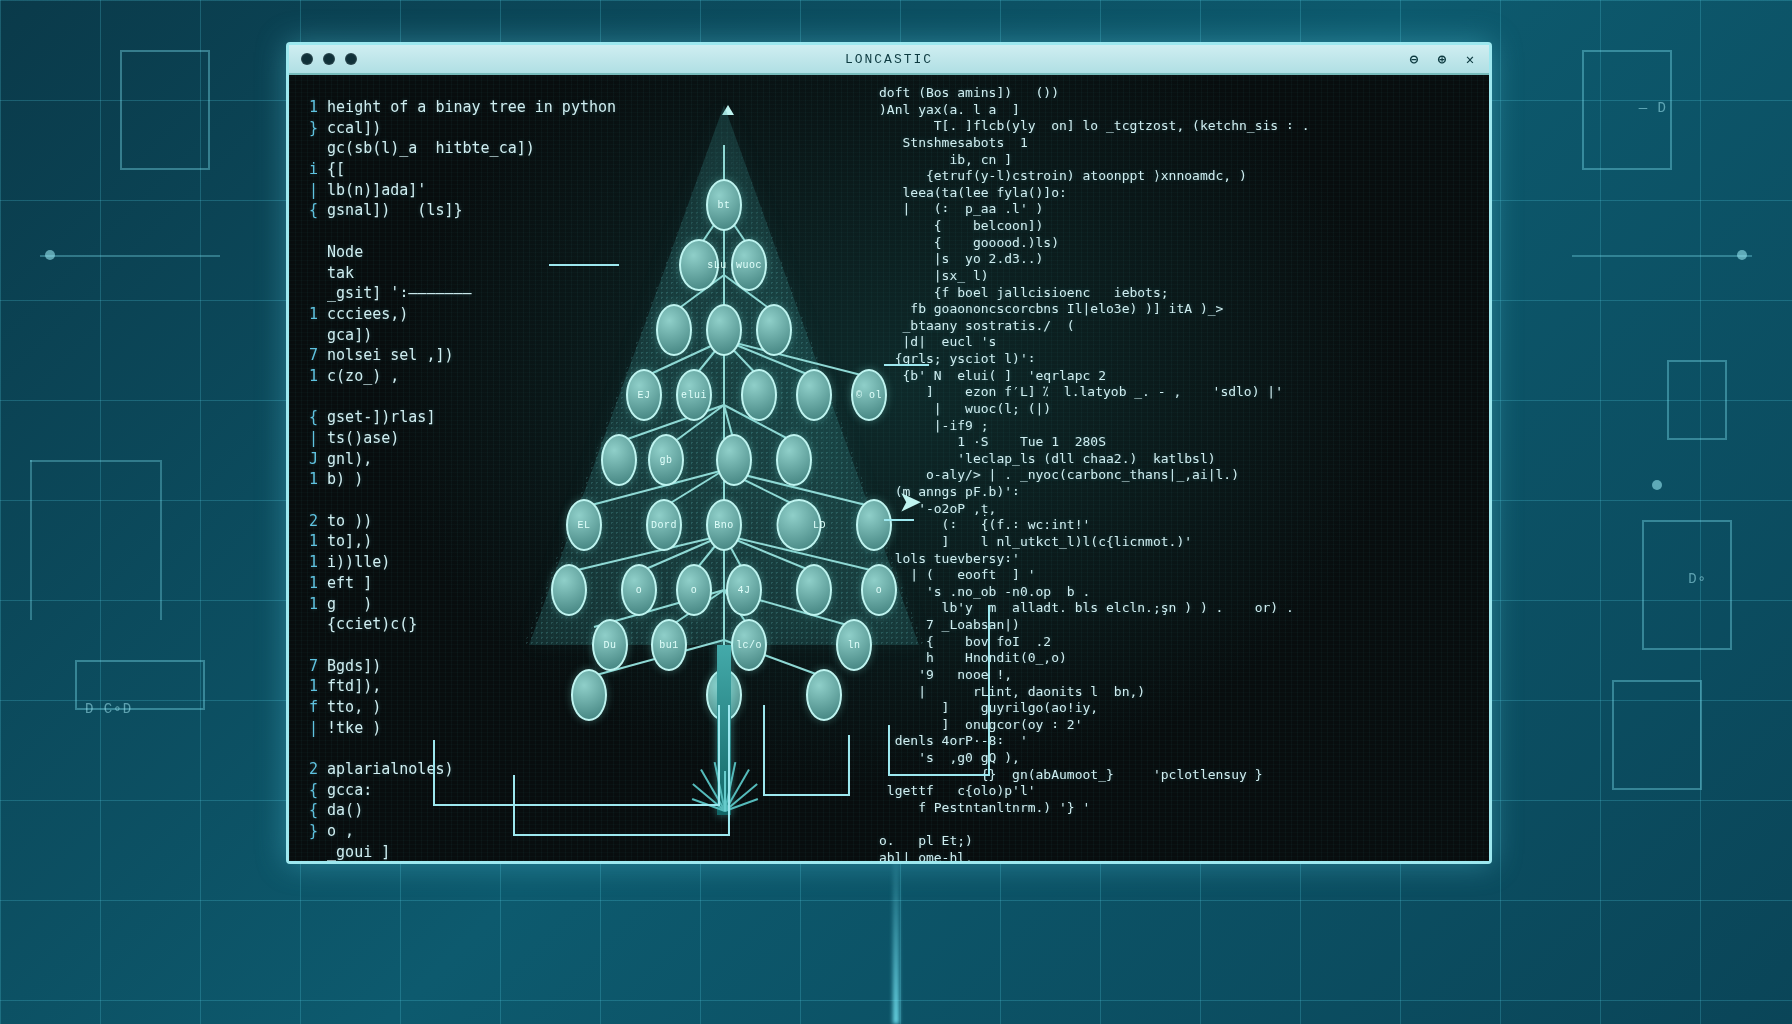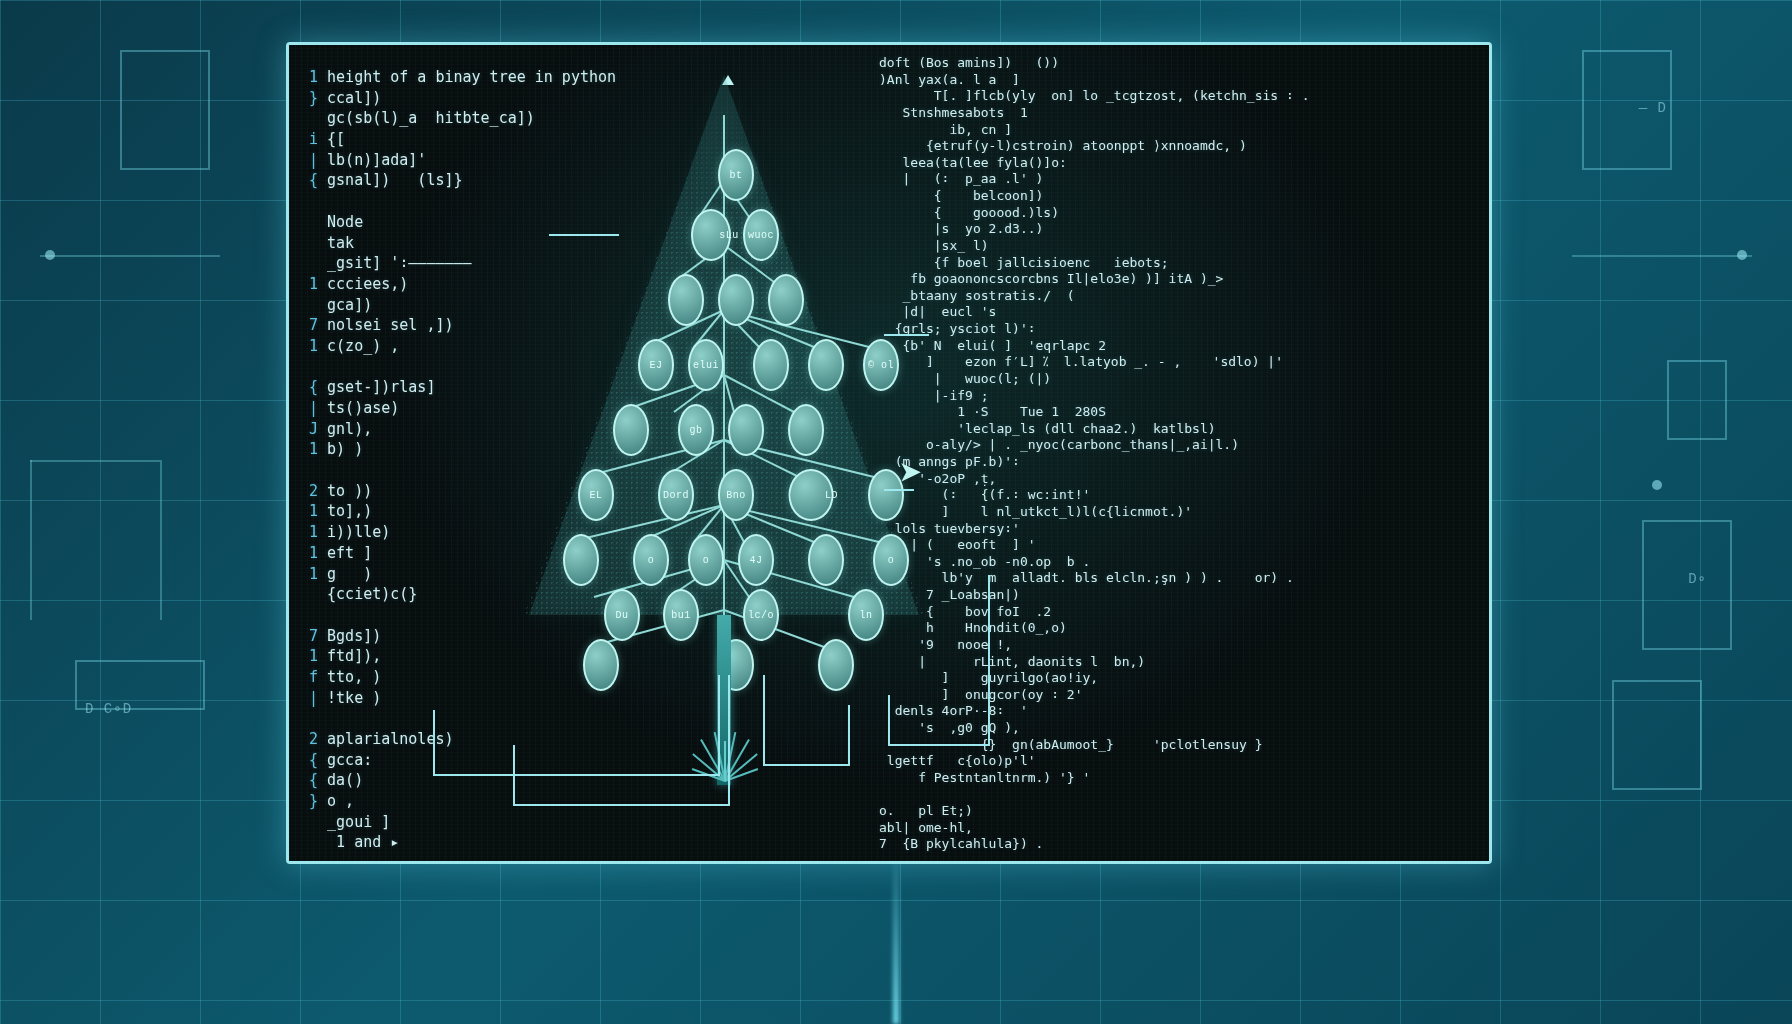--- a/index.html
+++ b/index.html
@@ -149,21 +149,20 @@
   }
   .node {
     position:absolute;
     width: 36px; height: 52px; border-radius: 50%;
     background: radial-gradient(circle at 35% 30%, #8fcfc9, #3d7d7a);
     border: 2px solid #bff4f0;
     display:flex; align-items:center; justify-content:center;
     color:#e0fffb; font-size:10px; letter-spacing:0.5px;
     transform: translate(-50%, -50%);
     box-shadow: 0 0 8px rgba(120,230,220,0.3);
-    margin-left: 12px;
   }
   .trunk {
     position:absolute; bottom:0; left:50%; transform:translateX(-50%);
     width: 14px; height: 170px;
     background: linear-gradient(#4aa, #166);
     box-shadow: 0 0 10px rgba(100,230,230,0.4);
   }
   .roots {
     position:absolute; bottom:-4px; left:50%; transform:translateX(-50%);
     width: 260px; height: 50px;
@@ -203,20 +202,33 @@
 <div class="deco-line dl5"></div>
 <div class="deco-dot dd1"></div>
 <div class="deco-dot dd2"></div>
 <div class="deco-dot dd3"></div>
 <div class="deco-label dlbl1">D  C∘D</div>
 <div class="deco-label dlbl2">— D</div>
 <div class="deco-label dlbl3">D∘</div>
 <div class="vglow"></div>
 
 <div class="window">
+  <div class="titlebar">
+    <div class="traffic">
+      <div class="tdot"></div>
+      <div class="tdot"></div>
+      <div class="tdot"></div>
+    </div>
+    <div class="title-text">LONCASTIC</div>
+    <div class="win-controls">
+      <div class="win-btn">⊖</div>
+      <div class="win-btn">⊕</div>
+      <div class="win-btn">✕</div>
+    </div>
+  </div>
 
   <div class="content">
     <div class="arrow-up"></div>
 
     <pre class="code-col code-left" id="code-left"><span class="num">1 </span>height of a binay tree in python
 <span class="num">} </span>ccal])
 <span class="num">  </span>gc(sb(l)_a  hitbte_ca])
 <span class="num">i </span>{[
 <span class="num">| </span>lb(n)]ada]'
 <span class="num">{ </span>gsnal])   (ls]}
@@ -349,21 +361,21 @@
           <div class="node" style="left: 225px; top: 160px;">wuoc</div>
           <div class="node" style="left: 150px; top: 225px;"></div>
           <div class="node" style="left: 200px; top: 225px;"></div>
           <div class="node" style="left: 250px; top: 225px;"></div>
           <div class="node" style="left: 120px; top: 290px;">EJ</div>
           <div class="node" style="left: 170px; top: 290px;">elui</div>
           <div class="node" style="left: 235px; top: 290px;"></div>
           <div class="node" style="left: 290px; top: 290px;"></div>
           <div class="node" style="left: 345px; top: 290px;">© ol</div>
           <div class="node" style="left: 95px; top: 355px;"></div>
-          <div class="node" style="left: 160px; top: 355px;">gb</div>
+          <div class="node" style="left: 142px; top: 355px;">gb</div>
           <div class="node" style="left: 210px; top: 355px;"></div>
           <div class="node" style="left: 270px; top: 355px;"></div>
           <div class="node" style="left: 60px; top: 420px;">EL</div>
           <div class="node" style="left: 140px; top: 420px;">Dord</div>
           <div class="node" style="left: 200px; top: 420px;">Bno</div>
           <div class="node" style="left: 275px; top: 420px; padding-left: 41px;">LD</div>
           <div class="node" style="left: 350px; top: 420px;"></div>
           <div class="node" style="left: 45px; top: 485px;"></div>
           <div class="node" style="left: 115px; top: 485px;">o</div>
           <div class="node" style="left: 170px; top: 485px;">o</div>

